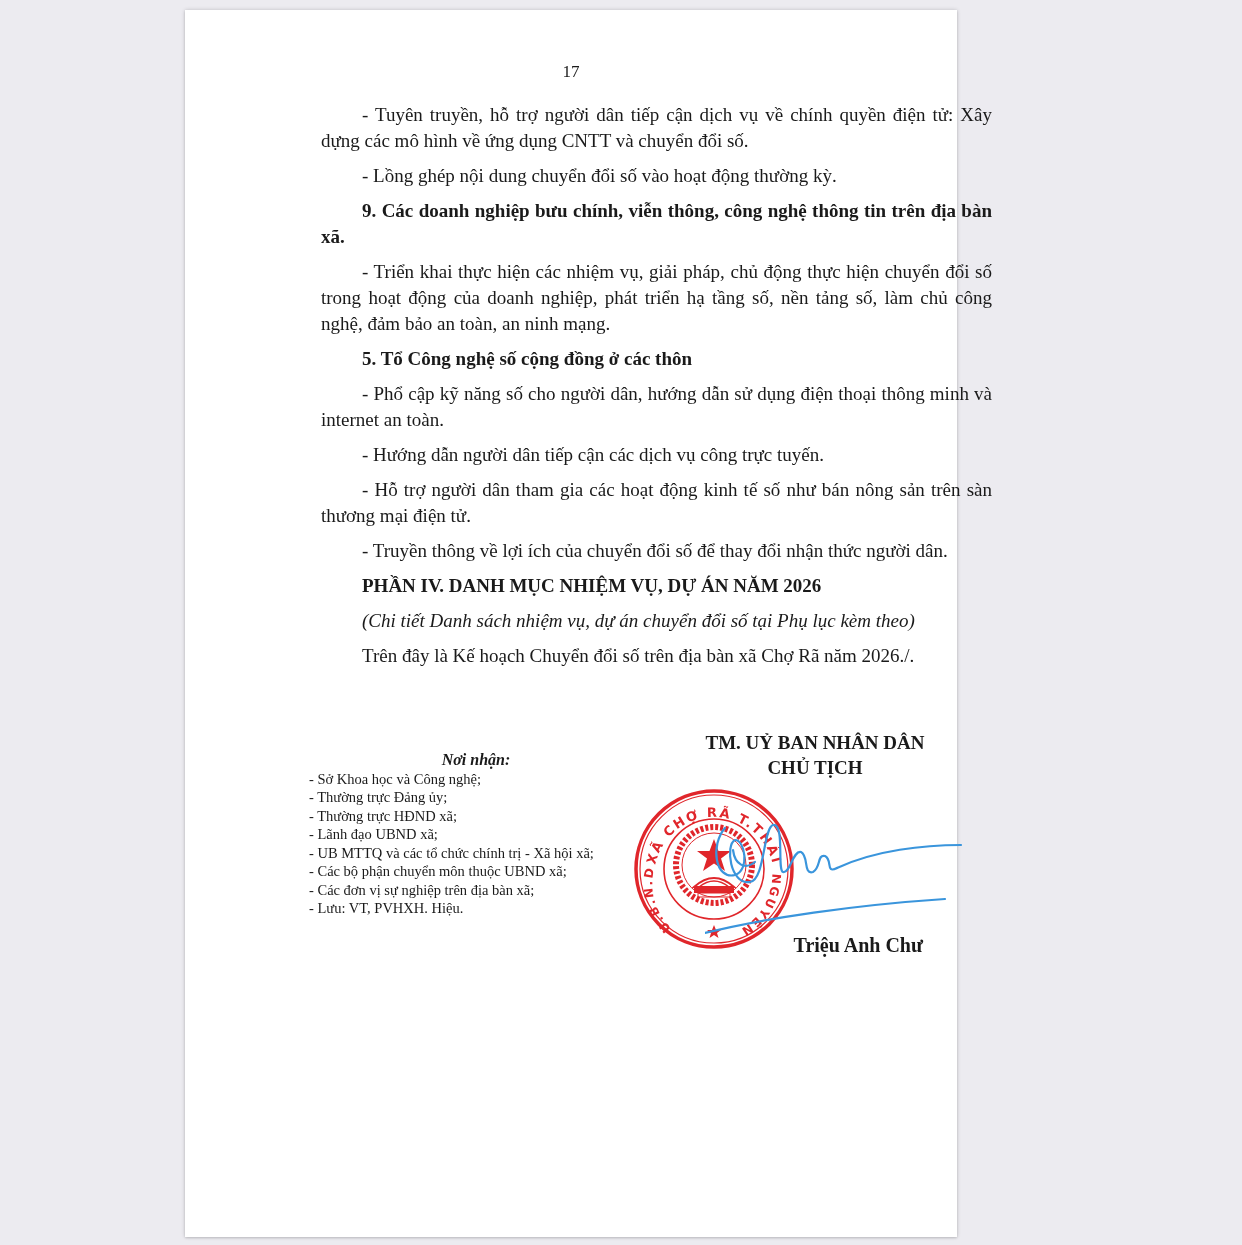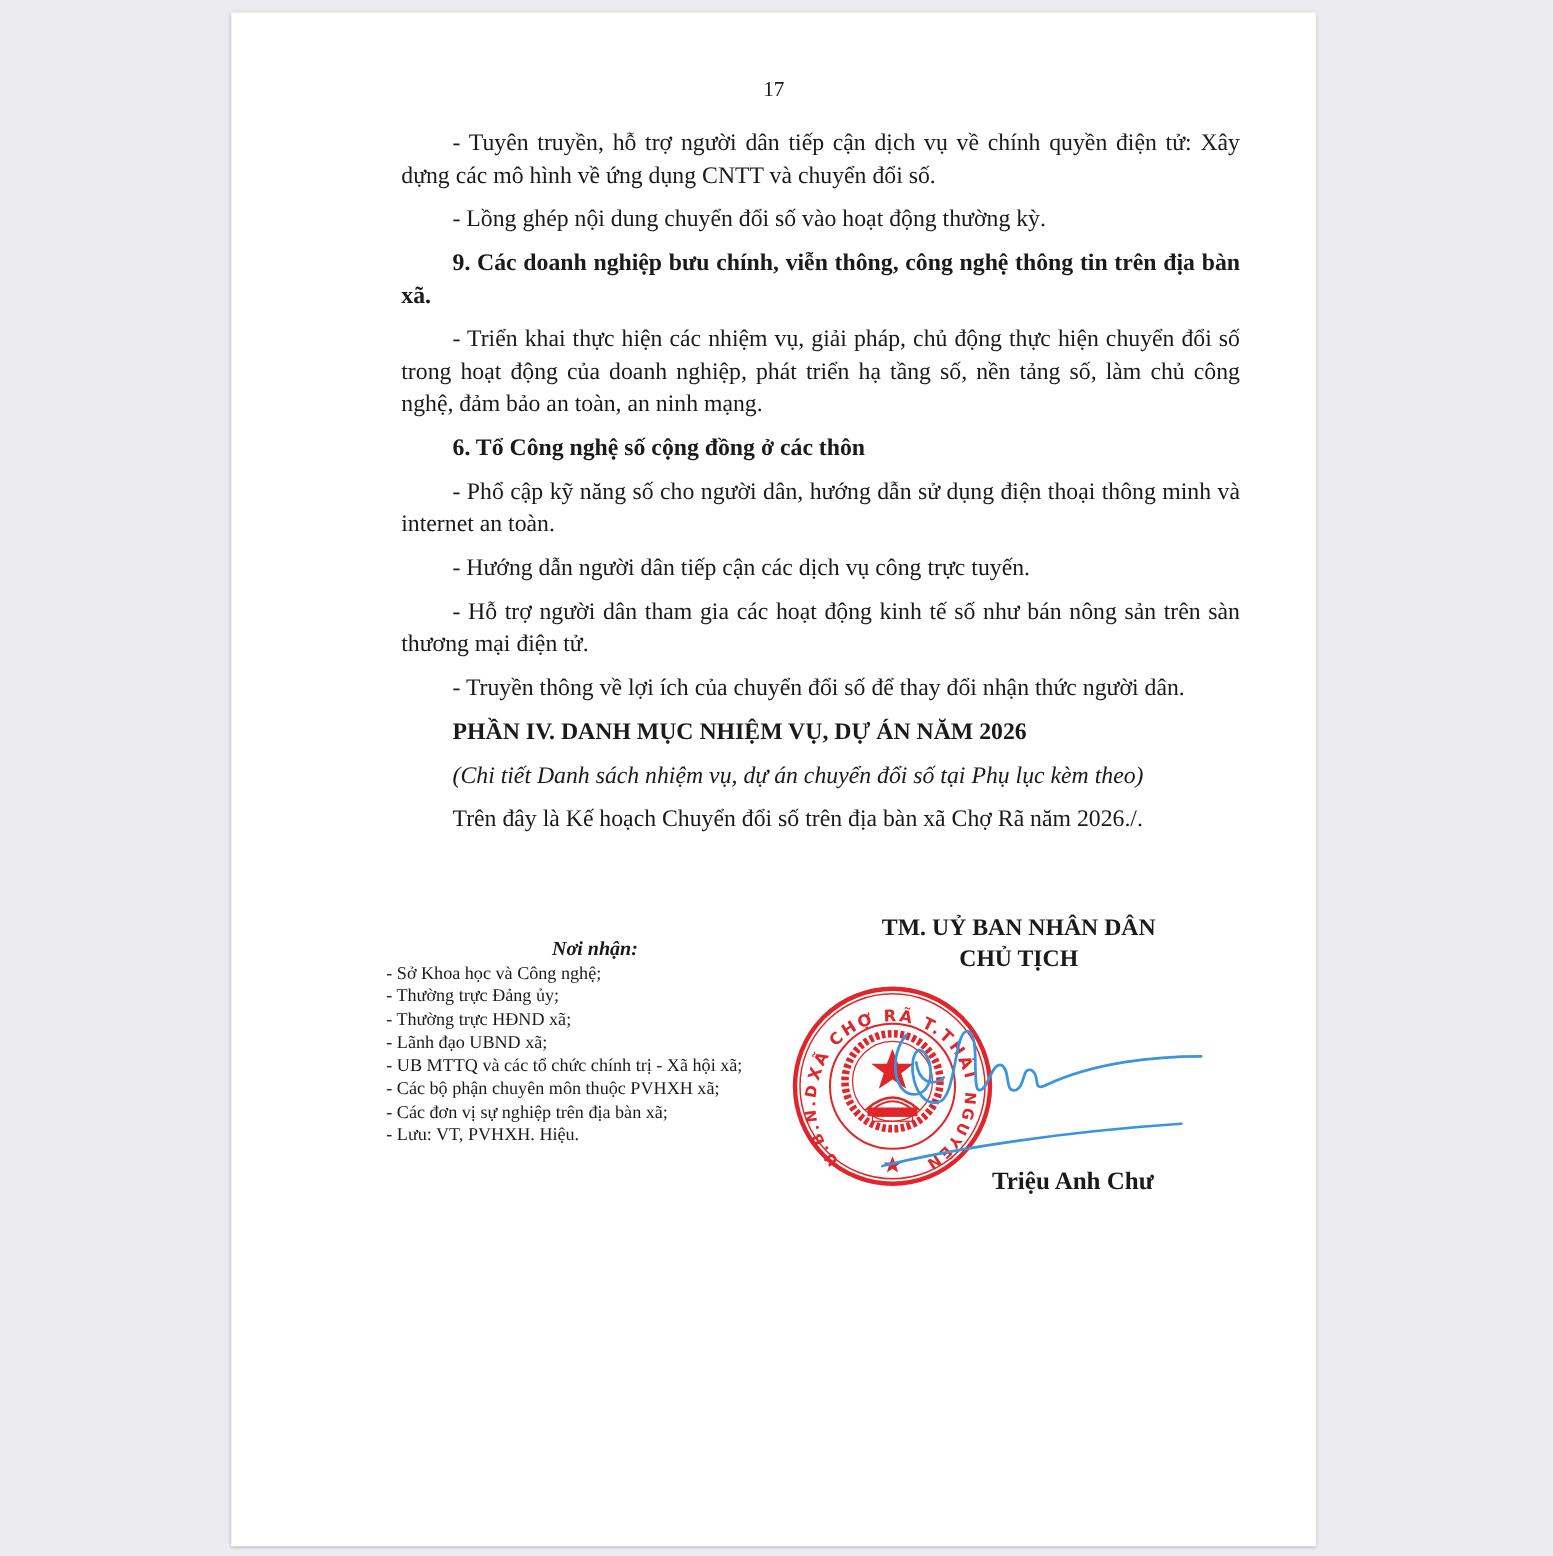--- a/index.html
+++ b/index.html
@@ -6,21 +6,21 @@
   body {
     width: 1242px; height: 1245px;
     background: #ecebf0;
     position: relative; overflow: hidden;
     font-family: "Liberation Serif", "DejaVu Serif", serif;
     color: #1a1a1a;
   }
   .page {
     position: absolute;
     left: 185px; top: 10px;
-    width: 868px; height: 1227px;
+    width: 772px; height: 1227px;
     background: #ffffff;
     box-shadow: 0 0 4px rgba(0,0,0,0.18), 0 1px 2px rgba(0,0,0,0.12);
   }
   .page-number {
     position: absolute; left: 0; right: 0; top: 52px;
     text-align: center; font-size: 17px;
   }
   .body {
     position: absolute; left: 124px; top: 92px; width: 683px;
     font-size: 19px; line-height: 26px;
@@ -56,38 +56,38 @@
 <body>
 
 <div class="page">
   <div class="page-number">17</div>
 
   <div class="body">
     <p class="p">- Tuyên truyền, hỗ trợ người dân tiếp cận dịch vụ về chính quyền điện tử: Xây dựng các mô hình về ứng dụng CNTT và chuyển đổi số.</p>
     <p class="p">- Lồng ghép nội dung chuyển đổi số vào hoạt động thường kỳ.</p>
     <p class="p bold">9. Các doanh nghiệp bưu chính, viễn thông, công nghệ thông tin trên địa bàn xã.</p>
     <p class="p">- Triển khai thực hiện các nhiệm vụ, giải pháp, chủ động thực hiện chuyển đổi số trong hoạt động của doanh nghiệp, phát triển hạ tầng số, nền tảng số, làm chủ công nghệ, đảm bảo an toàn, an ninh mạng.</p>
-    <p class="p bold">6. Tổ Công nghệ số cộng đồng ở các thôn</p>
+    <p class="p bold">5. Tổ Công nghệ số cộng đồng ở các thôn</p>
     <p class="p">- Phổ cập kỹ năng số cho người dân, hướng dẫn sử dụng điện thoại thông minh và internet an toàn.</p>
     <p class="p">- Hướng dẫn người dân tiếp cận các dịch vụ công trực tuyến.</p>
     <p class="p">- Hỗ trợ người dân tham gia các hoạt động kinh tế số như bán nông sản trên sàn thương mại điện tử.</p>
     <p class="p">- Truyền thông về lợi ích của chuyển đổi số để thay đổi nhận thức người dân.</p>
     <p class="p bold">PHẦN IV. DANH MỤC NHIỆM VỤ, DỰ ÁN NĂM 2026</p>
     <p class="p italic">(Chi tiết Danh sách nhiệm vụ, dự án chuyển đổi số tại Phụ lục kèm theo)</p>
     <p class="p nojust">Trên đây là Kế hoạch Chuyển đổi số trên địa bàn xã Chợ Rã năm 2026./.</p>
   </div>
 
   <div class="recipients">
     <div class="title">Nơi nhận:</div>
     <div class="item">- Sở Khoa học và Công nghệ;</div>
     <div class="item">- Thường trực Đảng ủy;</div>
     <div class="item">- Thường trực HĐND xã;</div>
     <div class="item">- Lãnh đạo UBND xã;</div>
     <div class="item">- UB MTTQ và các tổ chức chính trị - Xã hội xã;</div>
-    <div class="item">- Các bộ phận chuyên môn thuộc PVHXH xã;</div>
+    <div class="item">- Các bộ phận chuyển môn thuộc UBND xã;</div>
     <div class="item">- Các đơn vị sự nghiệp trên địa bàn xã;</div>
     <div class="item">- Lưu: VT, PVHXH. Hiệu.</div>
   </div>
 
   <div class="signature">
     <div>TM. UỶ BAN NHÂN DÂN</div>
     <div>CHỦ TỊCH</div>
   </div>
 
   <svg class="seal" viewBox="0 0 164 164">

